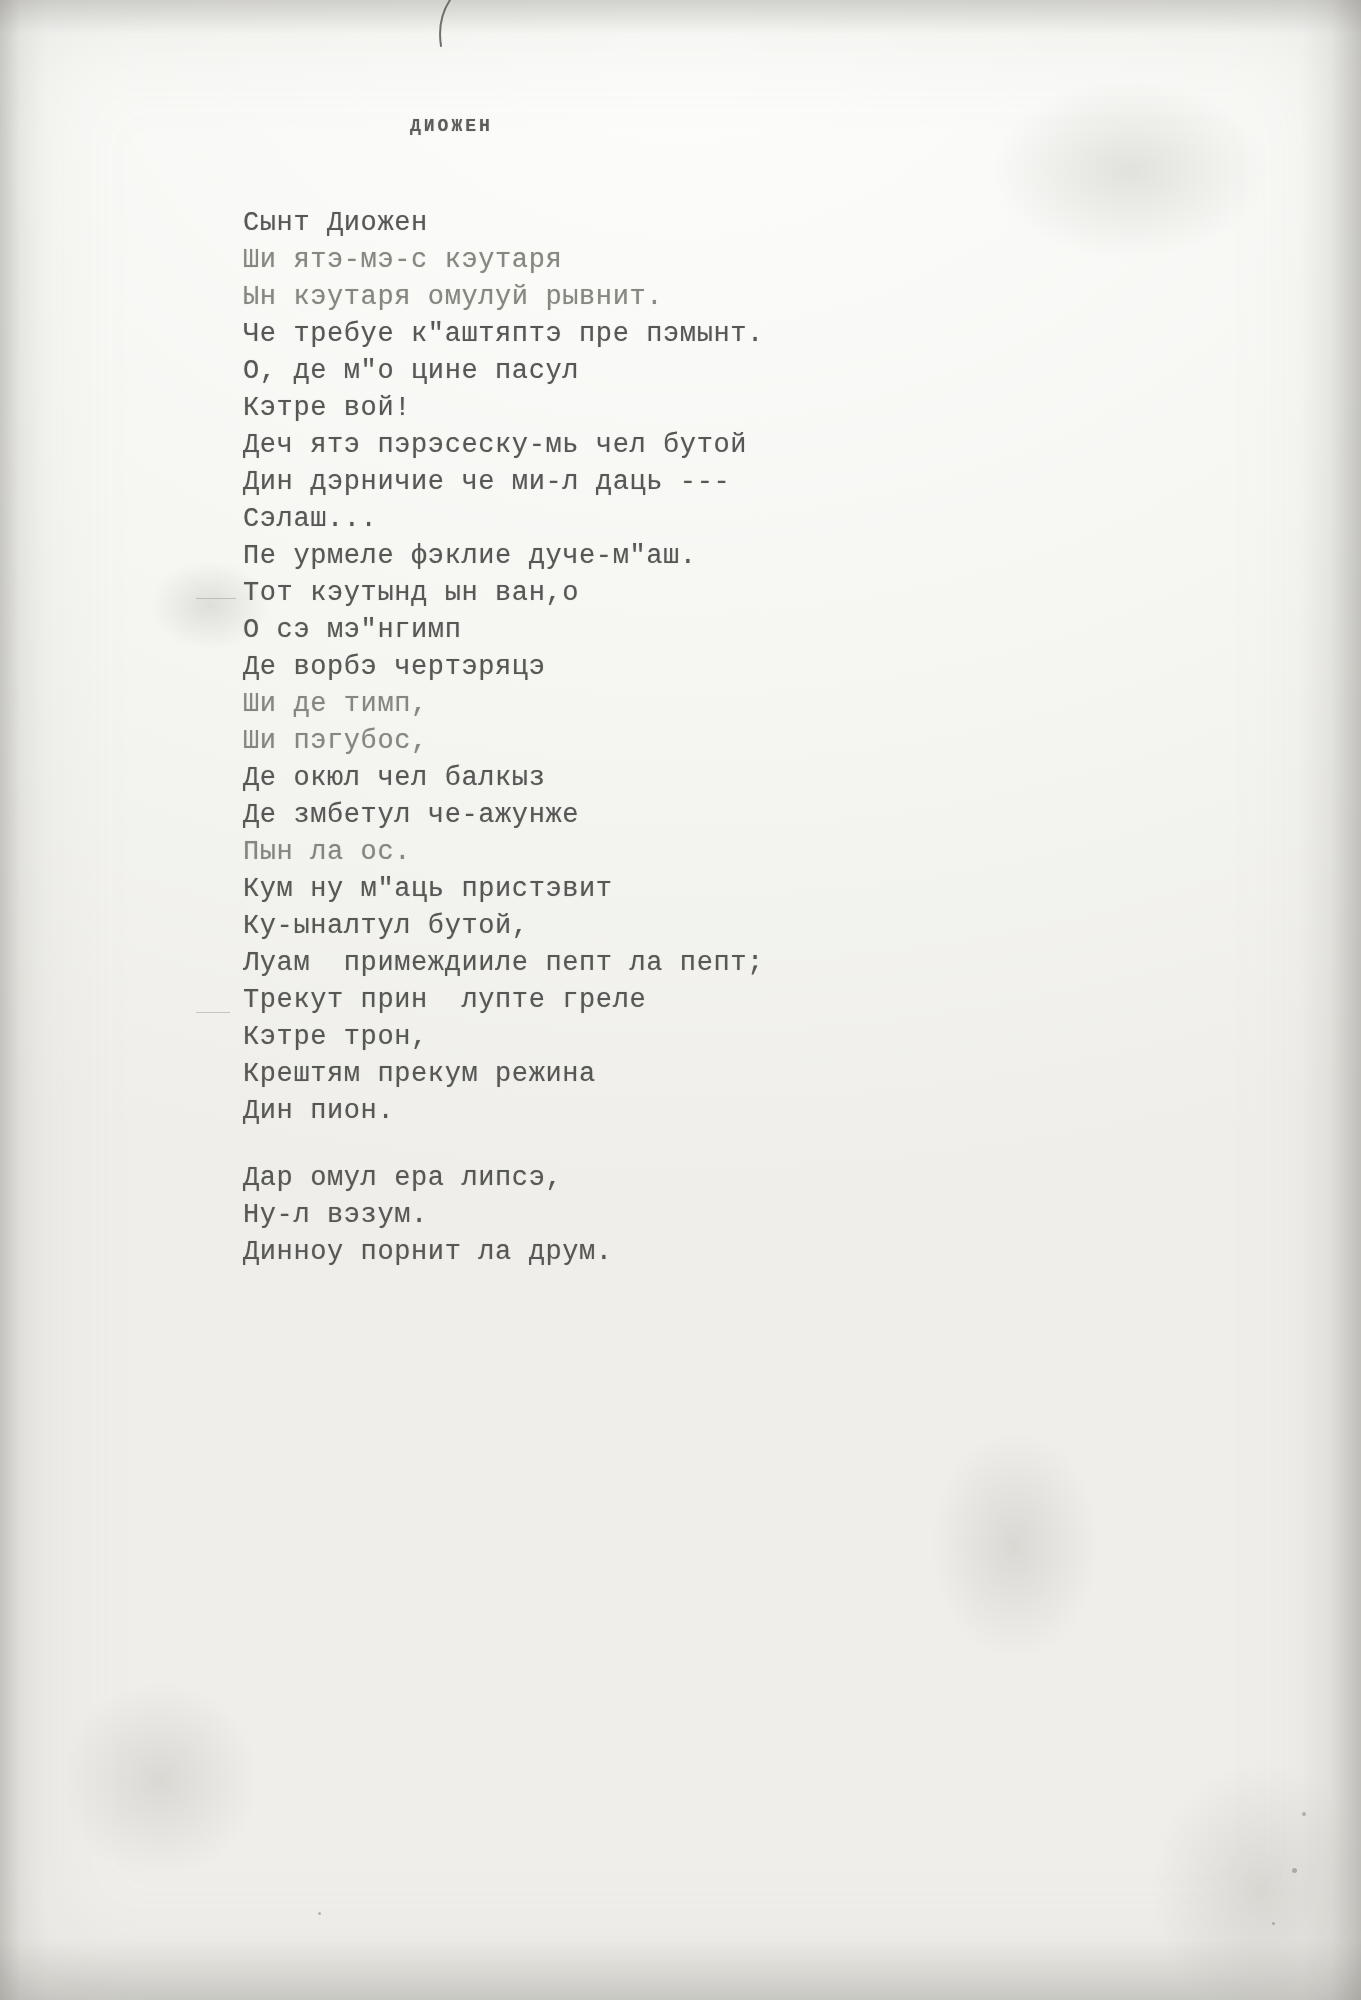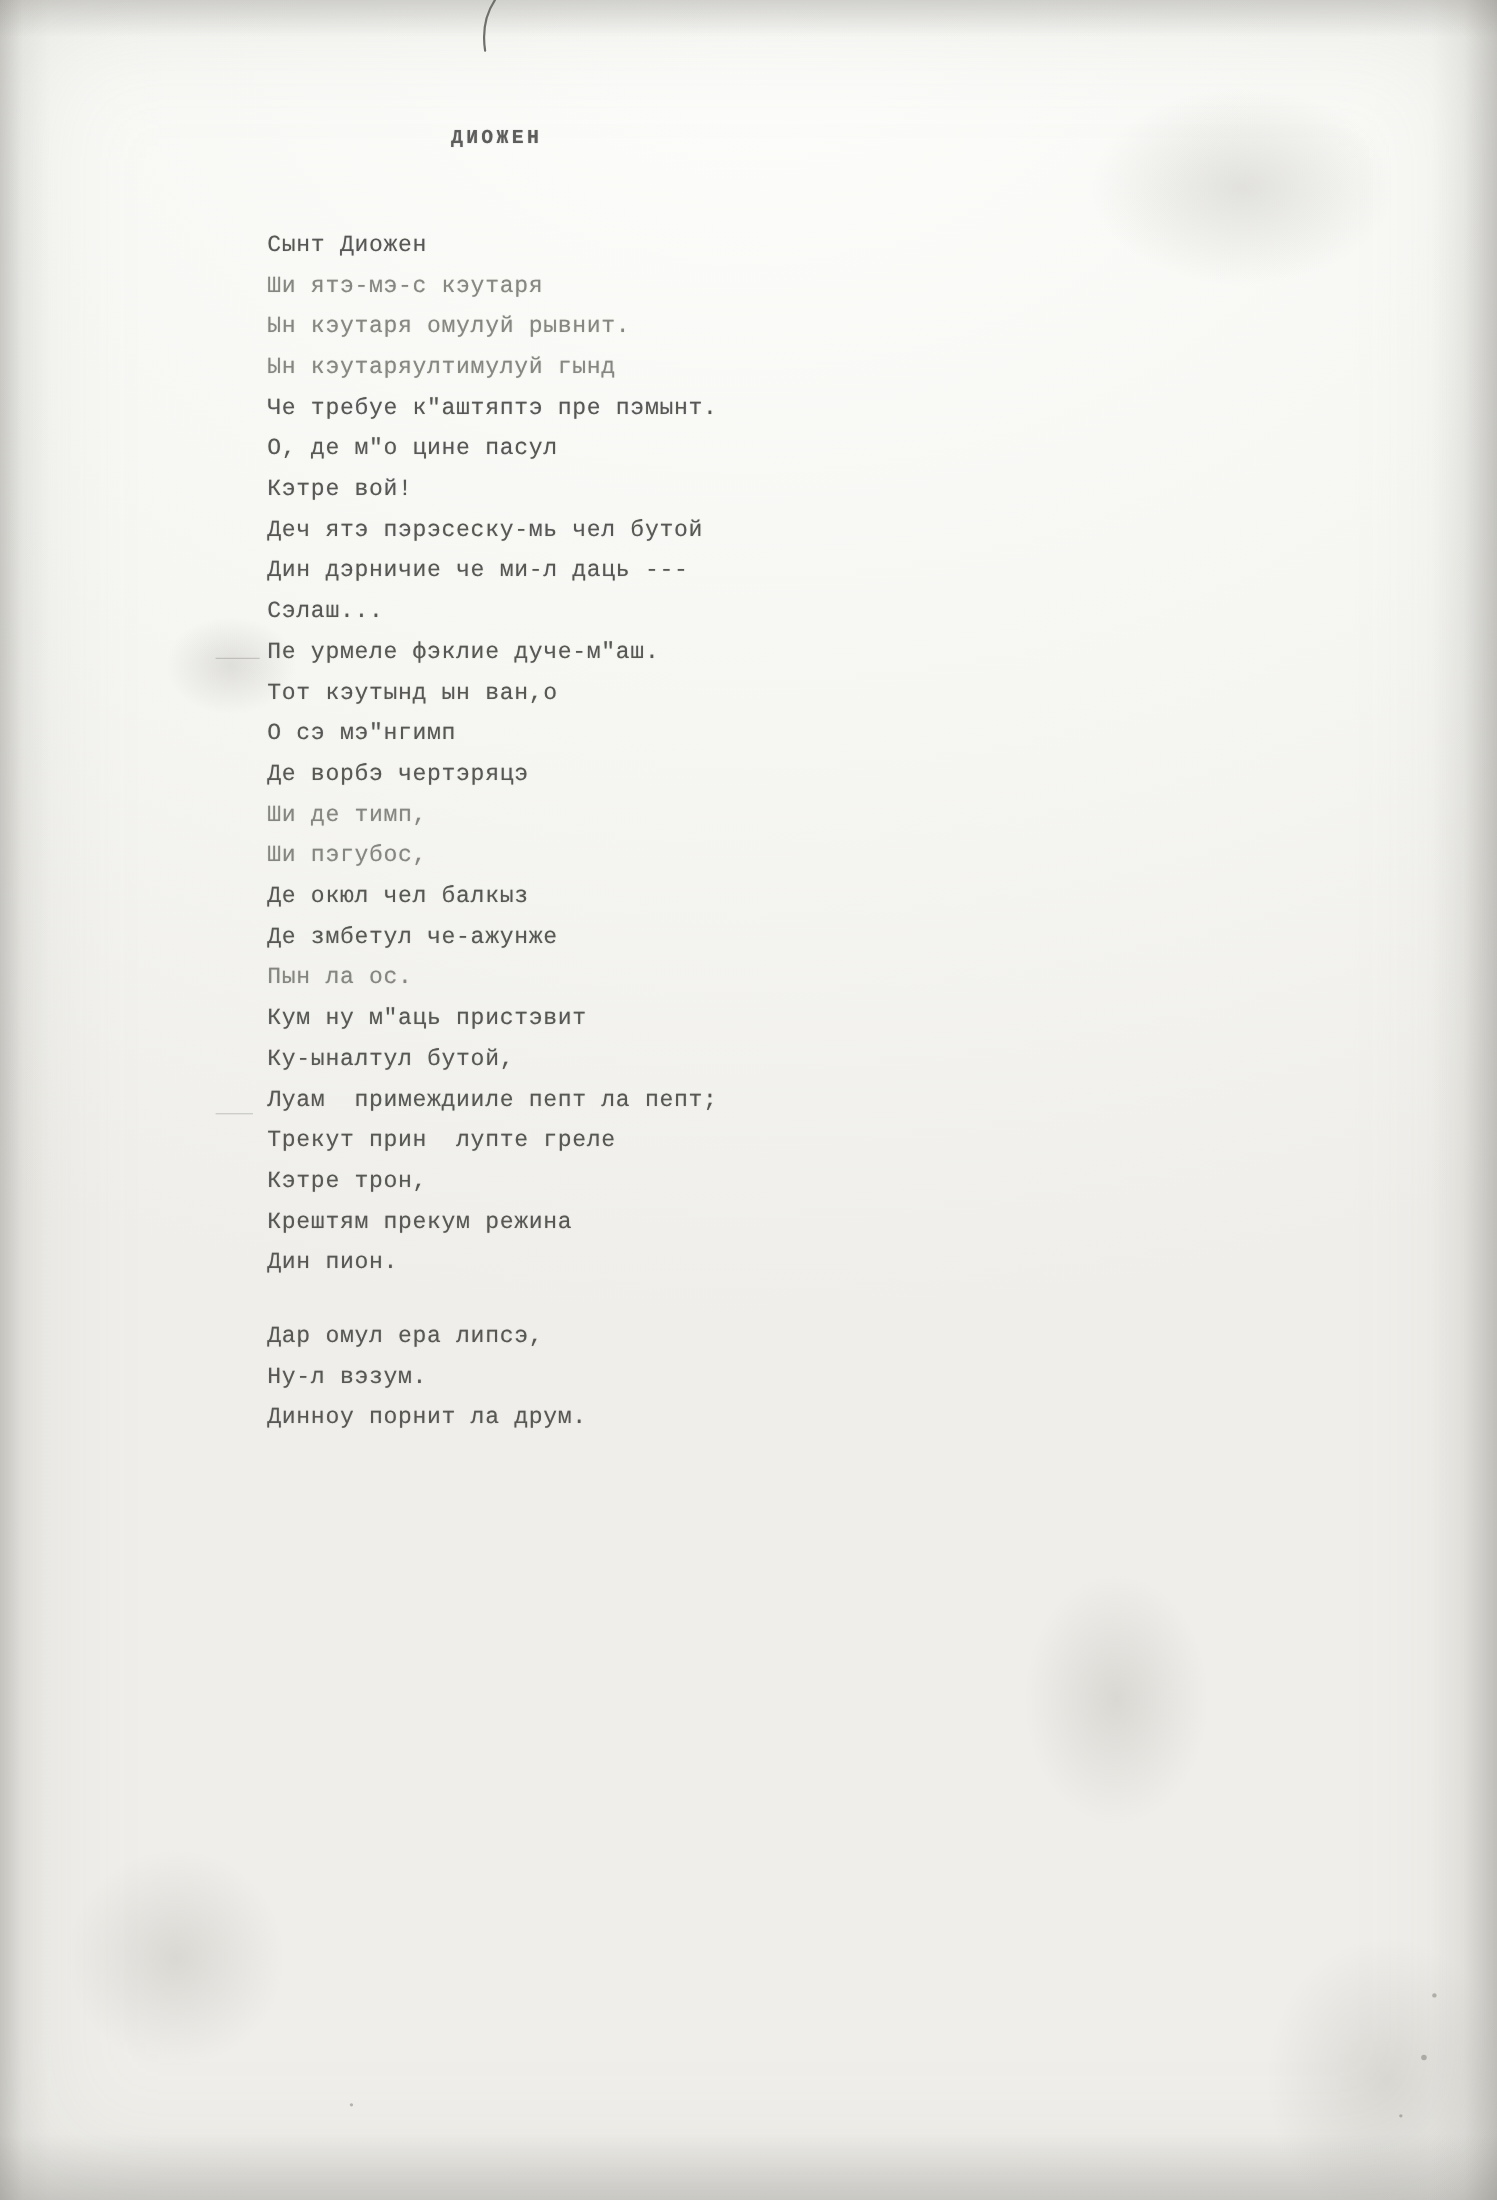--- a/index.html
+++ b/index.html
@@ -102,21 +102,21 @@
   .poem {
     position: absolute;
     left: 243px;
     top: 205px;
     width: 800px;
   }
   .stanza {
     margin: 0 0 30px 0;
   }
   .line {
-    font-size: 21px;
+    font-size: 27px;
     line-height: 37px;
     color: #575755;
     letter-spacing: 0.6px;
     white-space: pre;
     text-shadow: 0 0 1px rgba(100,100,96,0.45);
   }
   .line.faint {
     color: #75756f;
     opacity: 0.86;
   }
@@ -163,21 +163,20 @@
   <div class="content">
 
     <div class="doc-title">ДИОЖЕН</div>
 
     <div class="poem">
 
       <div class="stanza">
         <div class="line">Сынт Диожен</div>
         <div class="line faint">Ши ятэ-мэ-с кэутаря</div>
         <div class="line faint">Ын кэутаря омулуй рывнит.</div>
-        <div class="line faint">Ын кэутаряултимулуй гынд</div>
         <div class="line">Че требуе к"аштяптэ пре пэмынт.</div>
         <div class="line">О, де м"о цине пасул</div>
         <div class="line">Кэтре вой!</div>
         <div class="line">Деч ятэ пэрэсеску-мь чел бутой</div>
         <div class="line">Дин дэрничие че ми-л даць ---</div>
         <div class="line">Сэлаш...</div>
         <div class="line">Пе урмеле фэклие дуче-м"аш.</div>
         <div class="line">Тот кэутынд ын ван,о</div>
         <div class="line">О сэ мэ"нгимп</div>
         <div class="line">Де ворбэ чертэряцэ</div>

